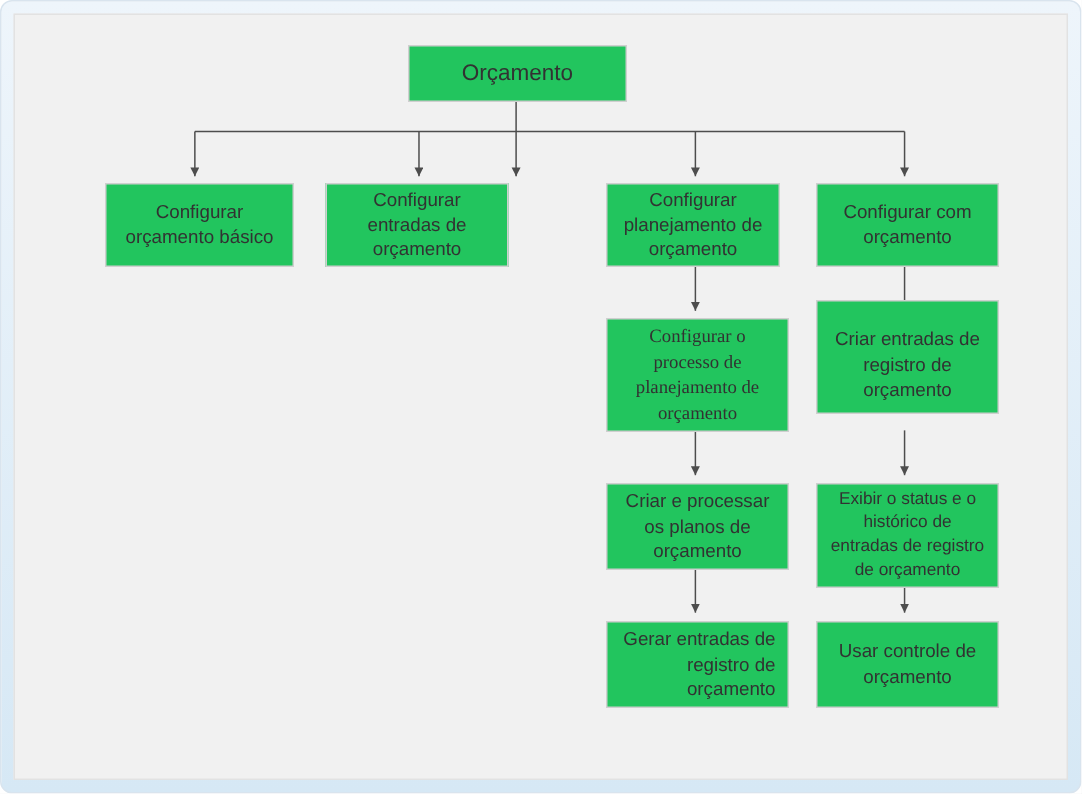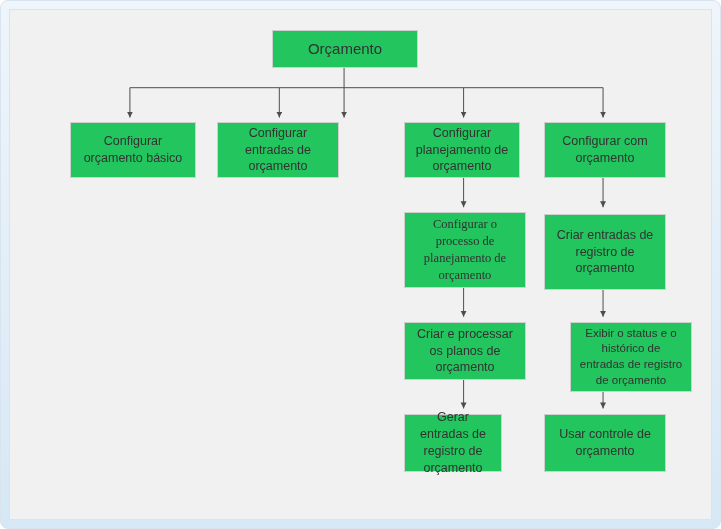--- a/index.html
+++ b/index.html
@@ -98,28 +98,28 @@
     <div class="node" style="left:534px; top:112px; width:122px; height:56px;">
       <span>Configurar com orçamento</span>
     </div>
 
     <div class="node" style="left:394px; top:202px; width:122px; height:76px;font-family:Liberation Serif, serif;">
       <span>Configurar o processo de planejamento de orçamento</span>
     </div>
     <div class="node" style="left:394px; top:312px; width:122px; height:58px;">
       <span>Criar e processar os planos de orçamento</span>
     </div>
-    <div class="node" style="left:394px; top:404px; width:98px; height:58px;">
+    <div class="node" style="left:394px; top:404px; width:122px; height:58px;text-align:right;">
       <span>Gerar entradas de registro de orçamento</span>
     </div>
 
-    <div class="node" style="left:534px; top:204px; width:122px; height:76px;">
+    <div class="node" style="left:534px; top:190px; width:122px; height:76px;align-items:flex-end;">
       <span>Criar entradas de registro de orçamento</span>
     </div>
-    <div class="node" style="left:560px; top:312px; width:122px; height:70px; font-size:11.5px;">
+    <div class="node" style="left:534px; top:312px; width:122px; height:70px; font-size:11.5px;">
       <span>Exibir o status e o histórico de entradas de registro de orçamento</span>
     </div>
     <div class="node" style="left:534px; top:404px; width:122px; height:58px;">
       <span>Usar controle de orçamento</span>
     </div>
 
   </div>
 </div>
 
 </body></html>

